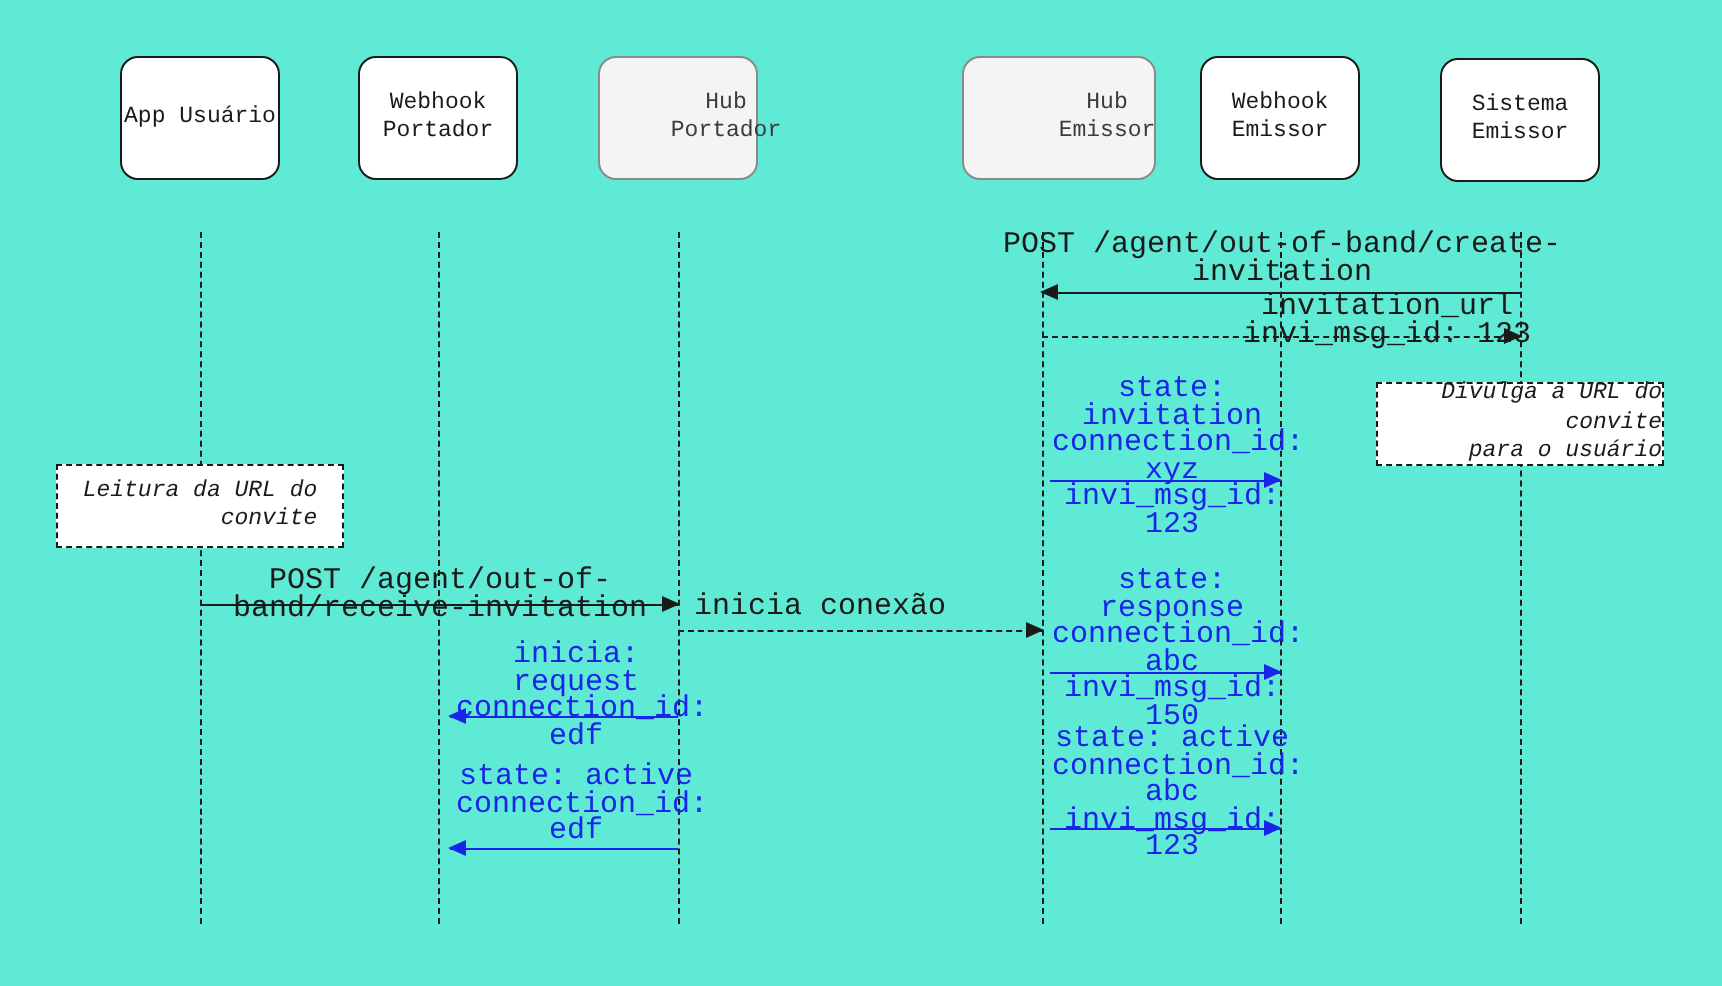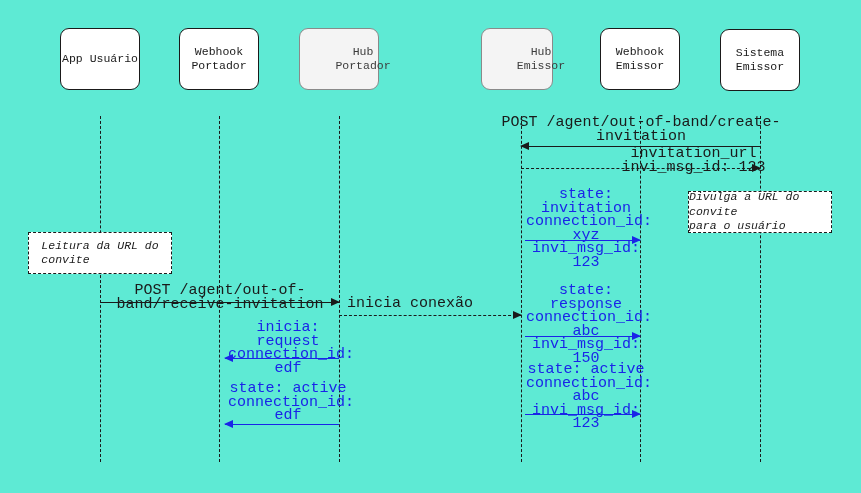--- a/index.html
+++ b/index.html
@@ -94,21 +94,21 @@
 
   
   .note {
     position: absolute;
     box-sizing: border-box;
     border: 1.4px dashed #1a1a1a;
     background: #ffffff;
     display: flex;
     align-items: center;
     justify-content: center;
-    text-align: left;
+    text-align: right;
     font-style: italic;
     font-size: 11.5px;
     line-height: 14.5px;
     color: #1a1a1a;
     white-space: pre-line;
   }
 </style>
 </head>
 <body>
 
@@ -120,21 +120,21 @@
 
   <div class="participant" style="left:179px; top:28px; width:80px; height:62px;">
     <span>Webhook
 Portador</span>
   </div>
 
   <div class="participant shaded" style="left:299px; top:28px; width:80px; height:62px;">
     <span>Hub Portador</span>
   </div>
 
-  <div class="participant shaded" style="left:481px; top:28px; width:72px; height:62px;">
+  <div class="participant shaded" style="left:481px; top:28px; width:97px; height:62px;">
     <span>Hub Emissor</span>
   </div>
 
   <div class="participant" style="left:600px; top:28px; width:80px; height:62px;">
     <span>Webhook
 Emissor</span>
   </div>
 
   <div class="participant" style="left:720px; top:29px; width:80px; height:62px;">
     <span>Sistema

